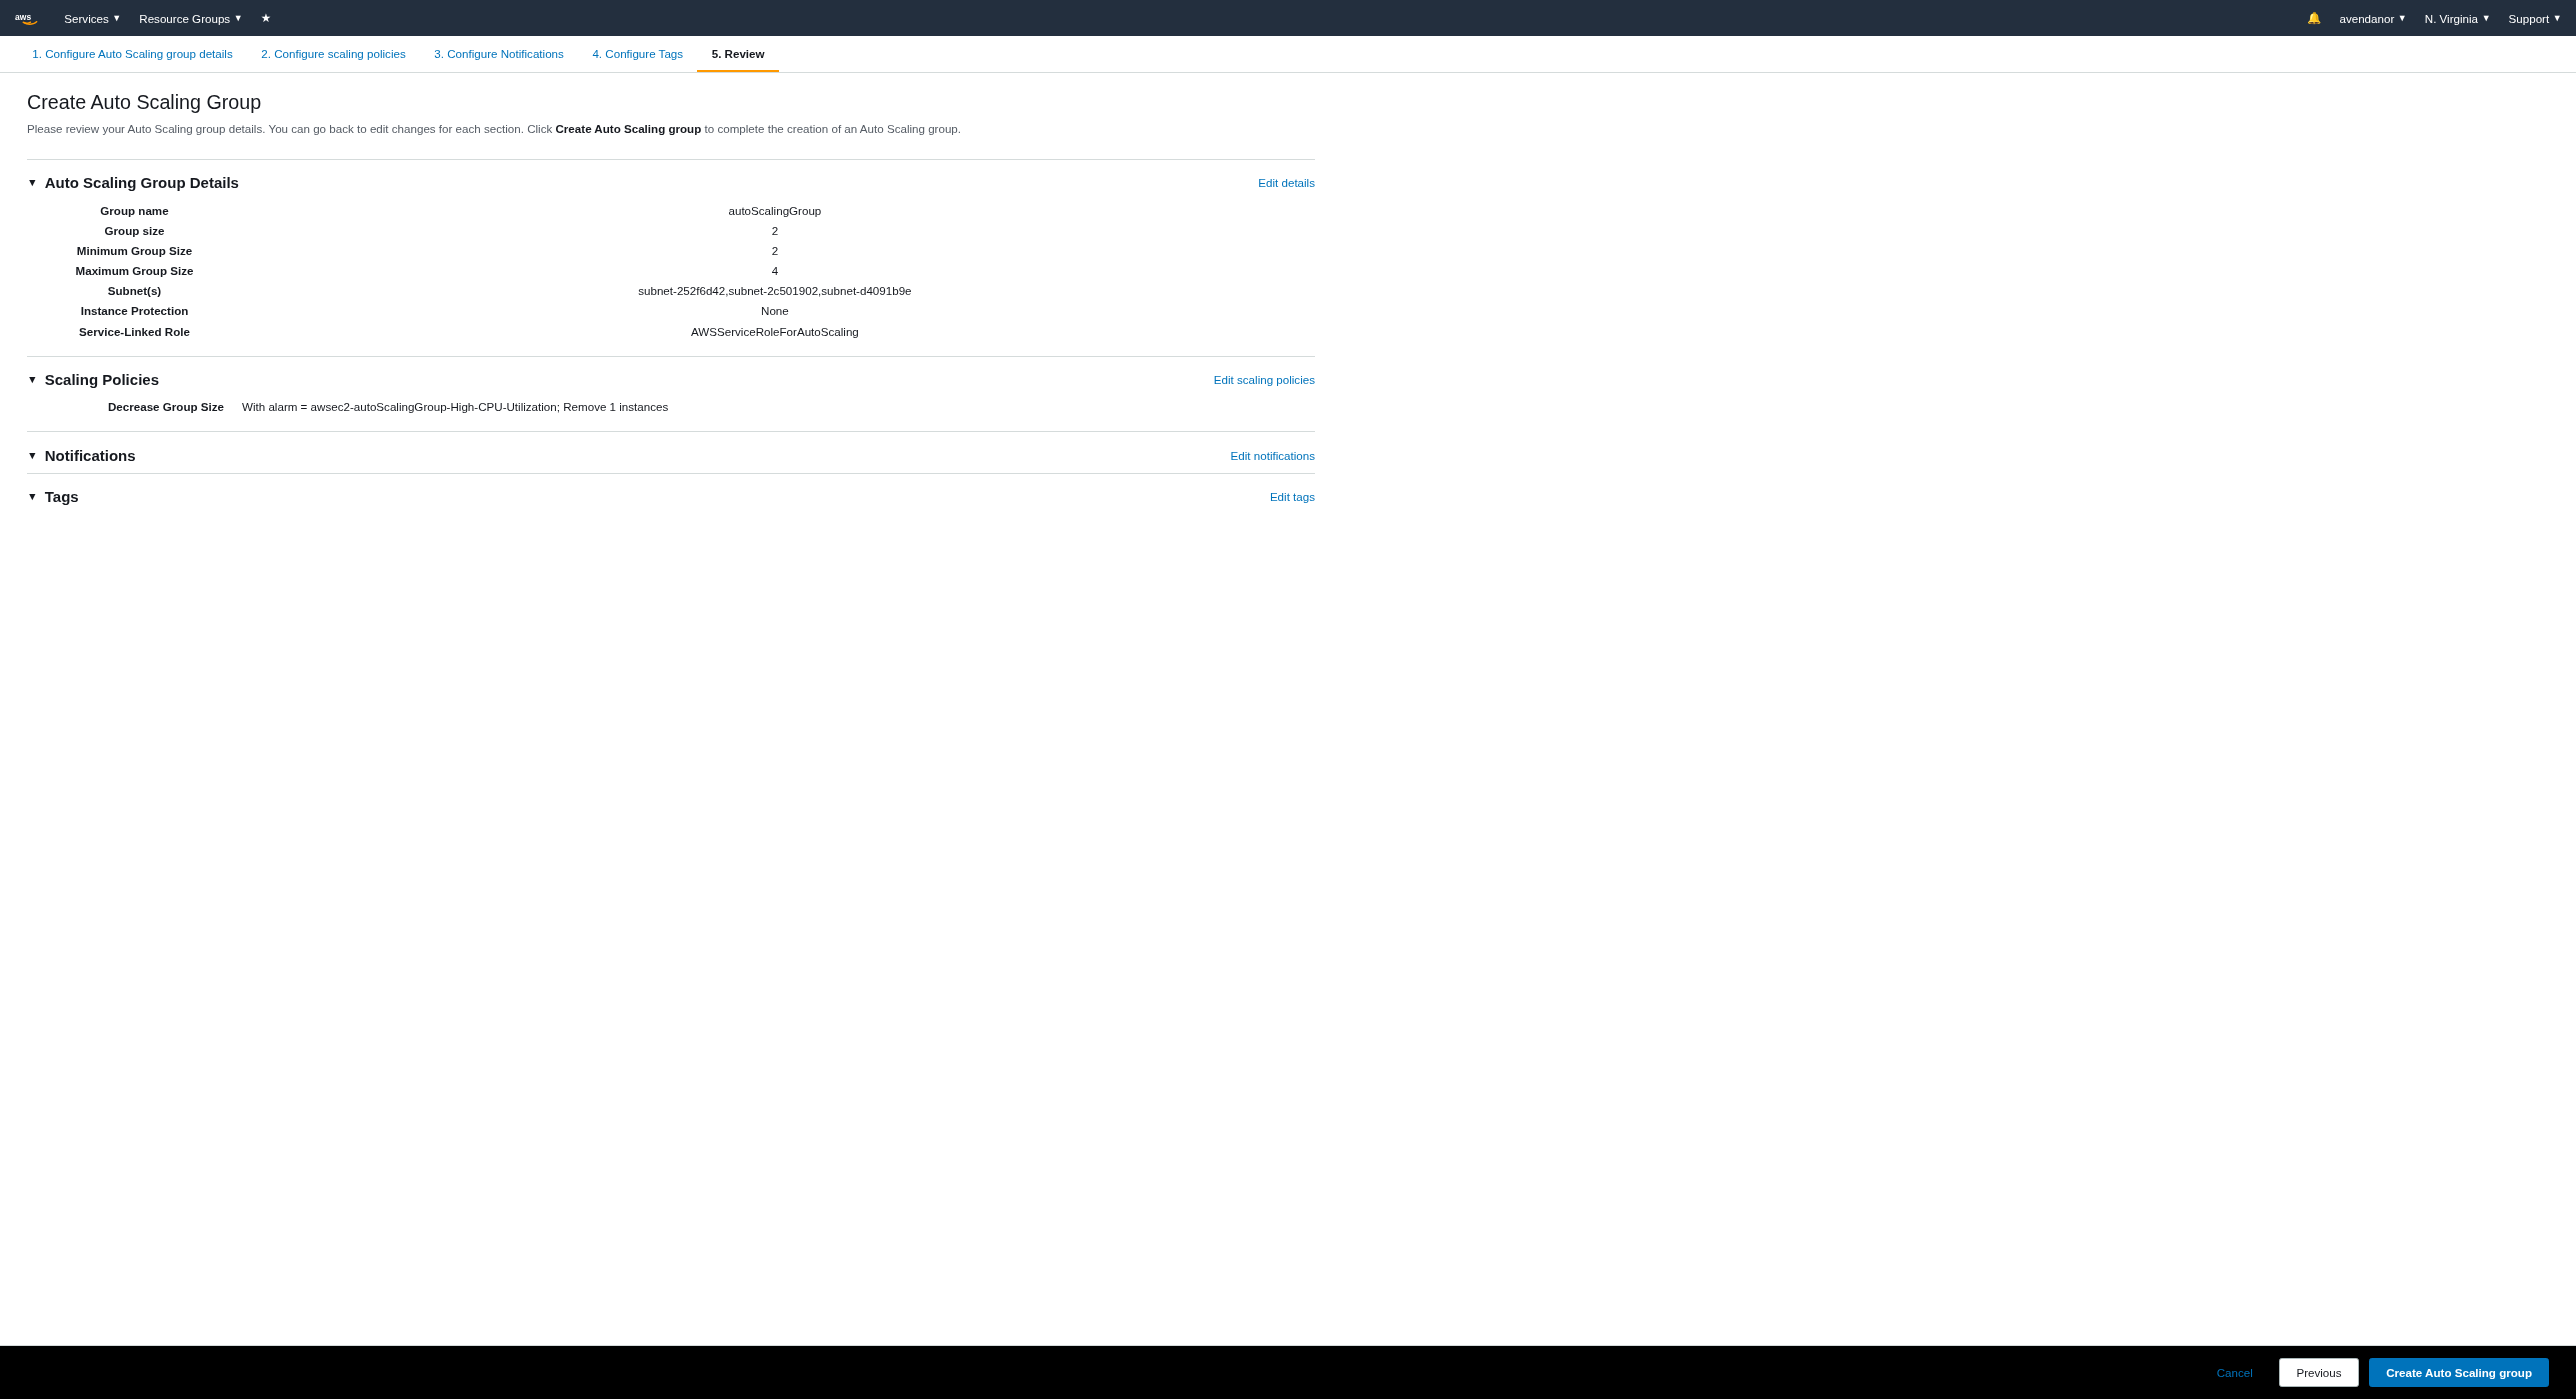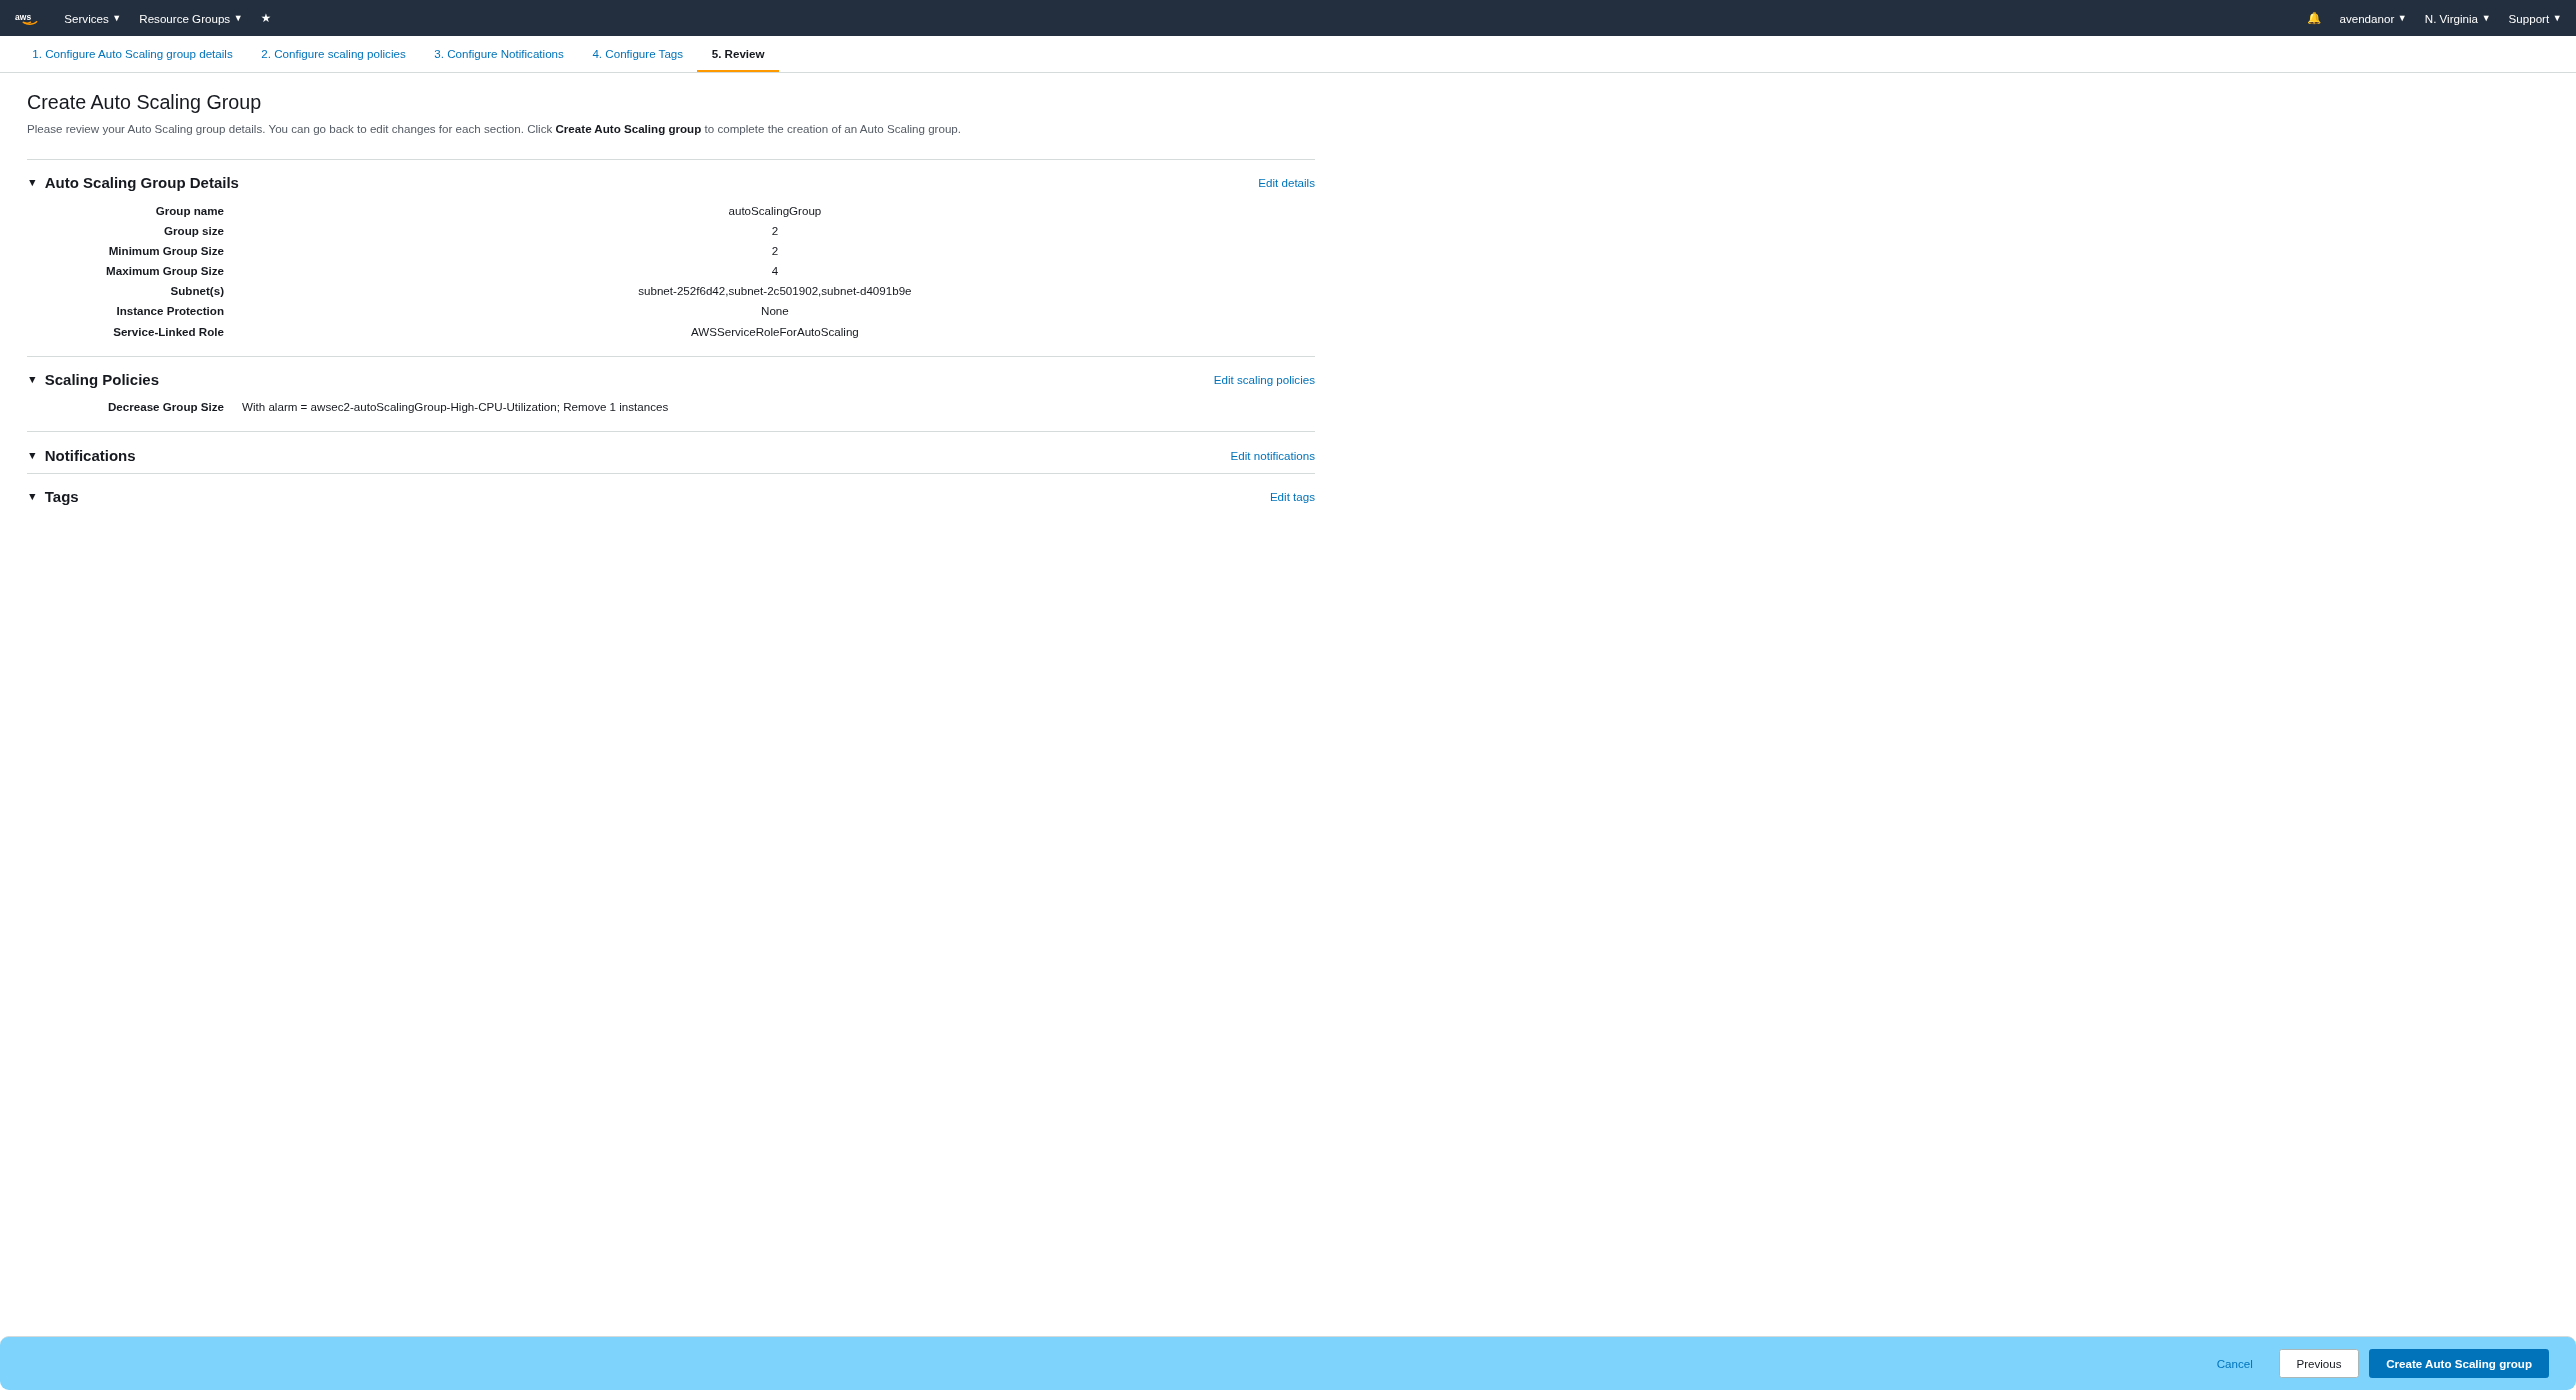--- a/index.html
+++ b/index.html
@@ -113,21 +113,21 @@
     }
     .detail-table td {
       padding: 3.6px 7.2px 3.6px 0;
       font-size: 11.6px;
       vertical-align: top;
       text-align: center;
     }
     .detail-table td:first-child {
       font-weight: 700;
       color: #16191f;
-      text-align: right;
+      text-align: center;
       width: 197px;
       padding-right: 18px;
     }
     .detail-table td:last-child {
       color: #16191f;
     }
 
     
     .policies-table {
       width: calc(100% - 18px);
@@ -143,32 +143,31 @@
     .policies-table td:first-child {
       font-weight: 700;
       text-align: right;
       width: 197px;
       padding-right: 18px;
     }
 
     
     .footer-bar {
       position: fixed;
-      bottom: 10px;
+      bottom: 1px;
       left: 0;
       right: 0;
-      background: #7dd3fc;
+      background: #000000;
       border-top: 0.9px solid #d5dbdb;
       height: 54px;
       display: flex;
       align-items: center;
       justify-content: flex-end;
       padding: 0 27px;
       gap: 10.7px;
-      border-radius: 9px;
     }
     .btn {
       padding: 7.2px 16px;
       font-size: 11.6px;
       cursor: pointer;
       border-radius: 2.7px;
       font-weight: 400;
     }
     .btn-cancel {
       background: transparent;

